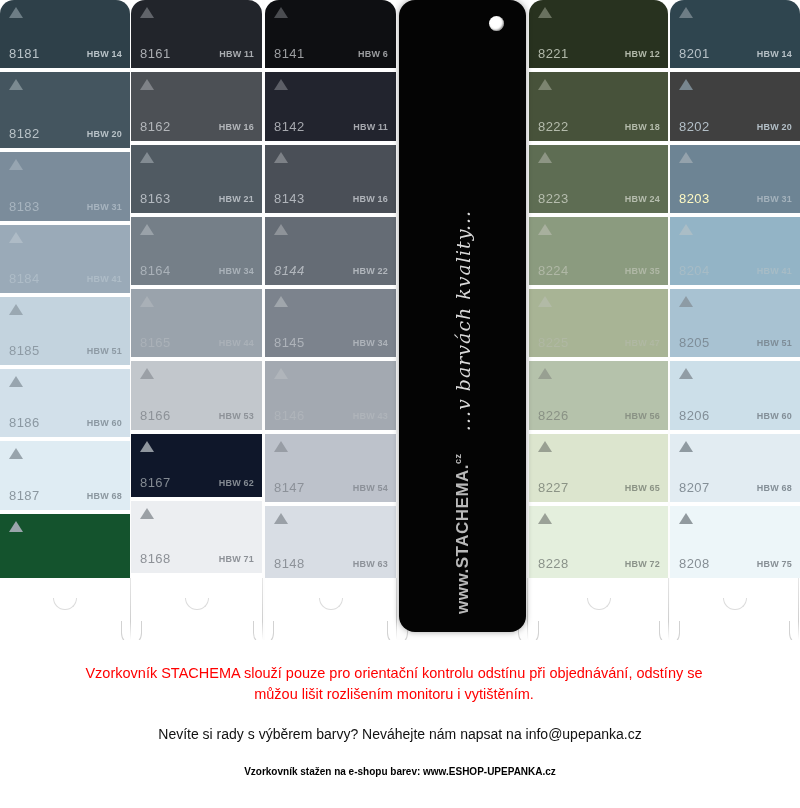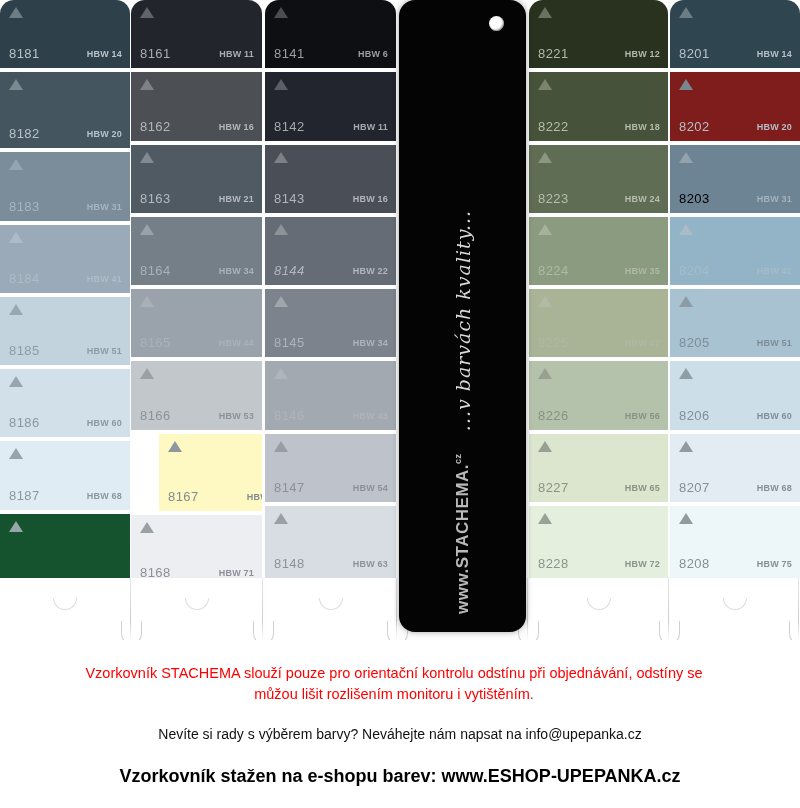--- a/index.html
+++ b/index.html
@@ -171,21 +171,21 @@
     top: 86px;
     color: #111111;
     font-size: 14px;
     font-family: "Liberation Sans", sans-serif;
   }
   .shop {
     position: absolute;
     left: 40px; right: 40px;
     top: 126px;
     color: #000000;
-    font-size: 18px;
+    font-size: 10px;
     font-weight: bold;
     font-family: "Liberation Sans", sans-serif;
   }
 </style>
 </head>
 <body>
 
 <div id="page">
 
   <div id="deck">
@@ -262,21 +262,21 @@
           <div class="swatch" style="height: 72.25px; background: rgb(154, 163, 172);">
             <span class="tri" style="border-bottom: 11px solid rgb(169, 176, 183);"></span>
             <span class="code" style="color: rgb(170, 177, 184);">8165</span>
             <span class="hbw" style="color: rgb(170, 177, 184);">HBW 44</span>
           </div>
           <div class="swatch" style="height: 72.25px; background: rgb(194, 199, 204);">
             <span class="tri" style="border-bottom: 11px solid rgb(155, 160, 166);"></span>
             <span class="code" style="color: rgb(141, 146, 152);">8166</span>
             <span class="hbw" style="color: rgb(141, 146, 152);">HBW 53</span>
           </div>
-          <div class="swatch" style="height: 81px; background: #fef9c3; margin-left: 28px;">
+          <div class="swatch" style="height: 67px; background: #0f172a;">
             <span class="tri" style="border-bottom: 11px solid rgb(143, 150, 158);"></span>
             <span class="code" style="color: rgb(131, 138, 146);">8167</span>
             <span class="hbw" style="color: rgb(131, 138, 146);">HBW 62</span>
           </div>
           <div class="swatch" style="height: 72.25px; background: rgb(236, 238, 241);">
             <span class="tri" style="border-bottom: 11px solid rgb(155, 160, 165);"></span>
             <span class="code" style="color: rgb(141, 145, 151);">8168</span>
             <span class="hbw" style="color: rgb(141, 145, 151);">HBW 71</span>
           </div>
         </div>
@@ -378,28 +378,28 @@
           <div class="notch"></div>
         </div>
       </div>
       <div class="column" style="left: 670px; width: 130px;">
         <div class="card-body">
           <div class="swatch" style="height: 72.25px; background: rgb(47, 69, 79);">
             <span class="tri" style="border-bottom: 11px solid rgb(110, 125, 133);"></span>
             <span class="code" style="color: rgb(182, 192, 198);">8201</span>
             <span class="hbw" style="color: rgb(182, 192, 198);">HBW 14</span>
           </div>
-          <div class="swatch" style="height: 72.25px; background: #7f1d1d;">
+          <div class="swatch" style="height: 72.25px; background: #404040;">
             <span class="tri" style="border-bottom: 11px solid rgb(120, 134, 143);"></span>
             <span class="code" style="color: rgb(179, 191, 199);">8202</span>
             <span class="hbw" style="color: rgb(179, 191, 199);">HBW 20</span>
           </div>
           <div class="swatch" style="height: 72.25px; background: rgb(109, 132, 148);">
             <span class="tri" style="border-bottom: 11px solid rgb(148, 162, 172);"></span>
-            <span class="code" style="color: #000000;">8203</span>
+            <span class="code" style="color: #fef9c3;">8203</span>
             <span class="hbw" style="color: rgb(164, 178, 188);">HBW 31</span>
           </div>
           <div class="swatch" style="height: 72.25px; background: rgb(147, 180, 198);">
             <span class="tri" style="border-bottom: 11px solid rgb(170, 189, 198);"></span>
             <span class="code" style="color: rgb(167, 188, 198);">8204</span>
             <span class="hbw" style="color: rgb(167, 188, 198);">HBW 41</span>
           </div>
           <div class="swatch" style="height: 72.25px; background: rgb(168, 194, 210);">
             <span class="tri" style="border-bottom: 11px solid rgb(141, 155, 165);"></span>
             <span class="code" style="color: rgb(126, 141, 152);">8205</span>

